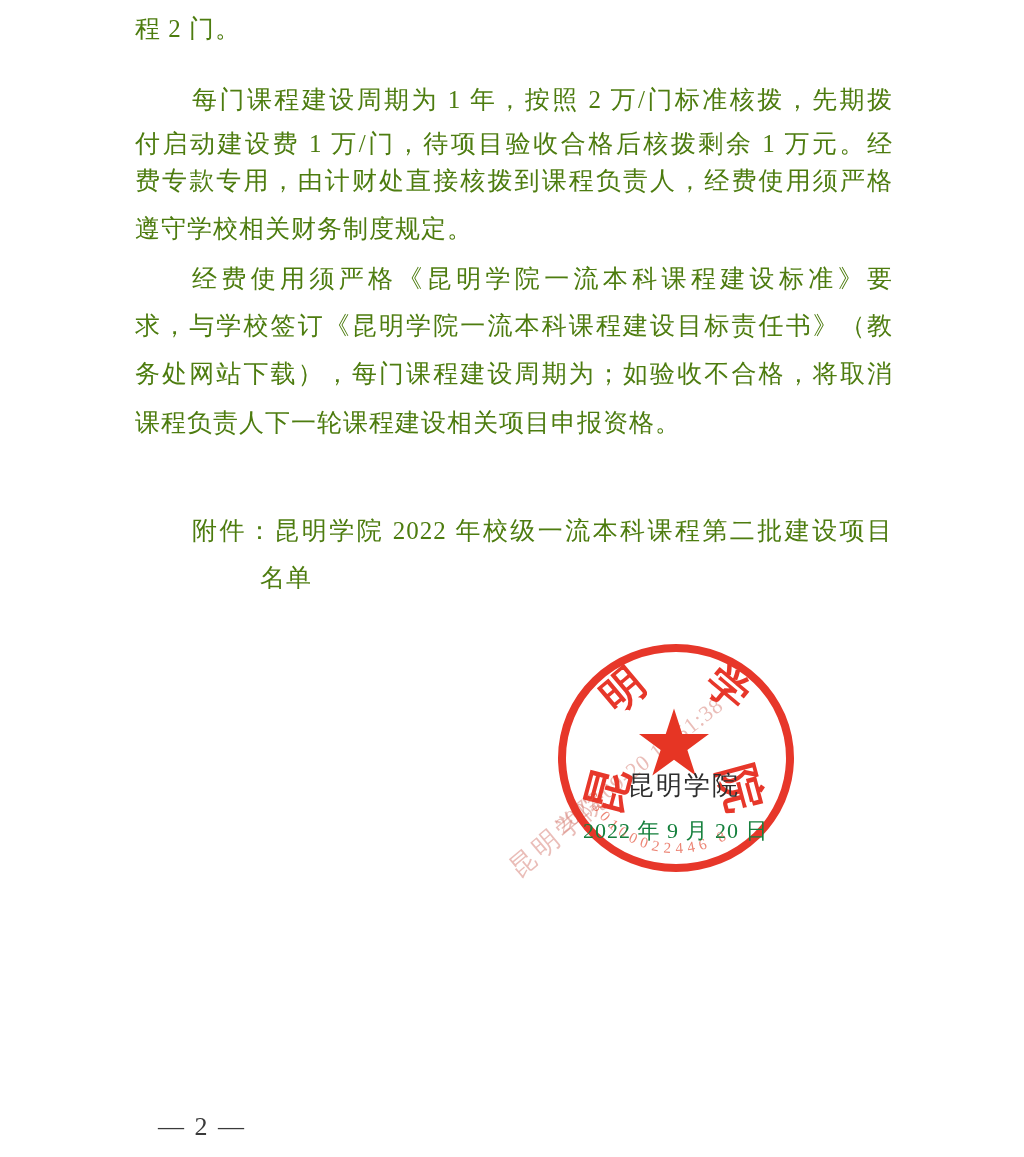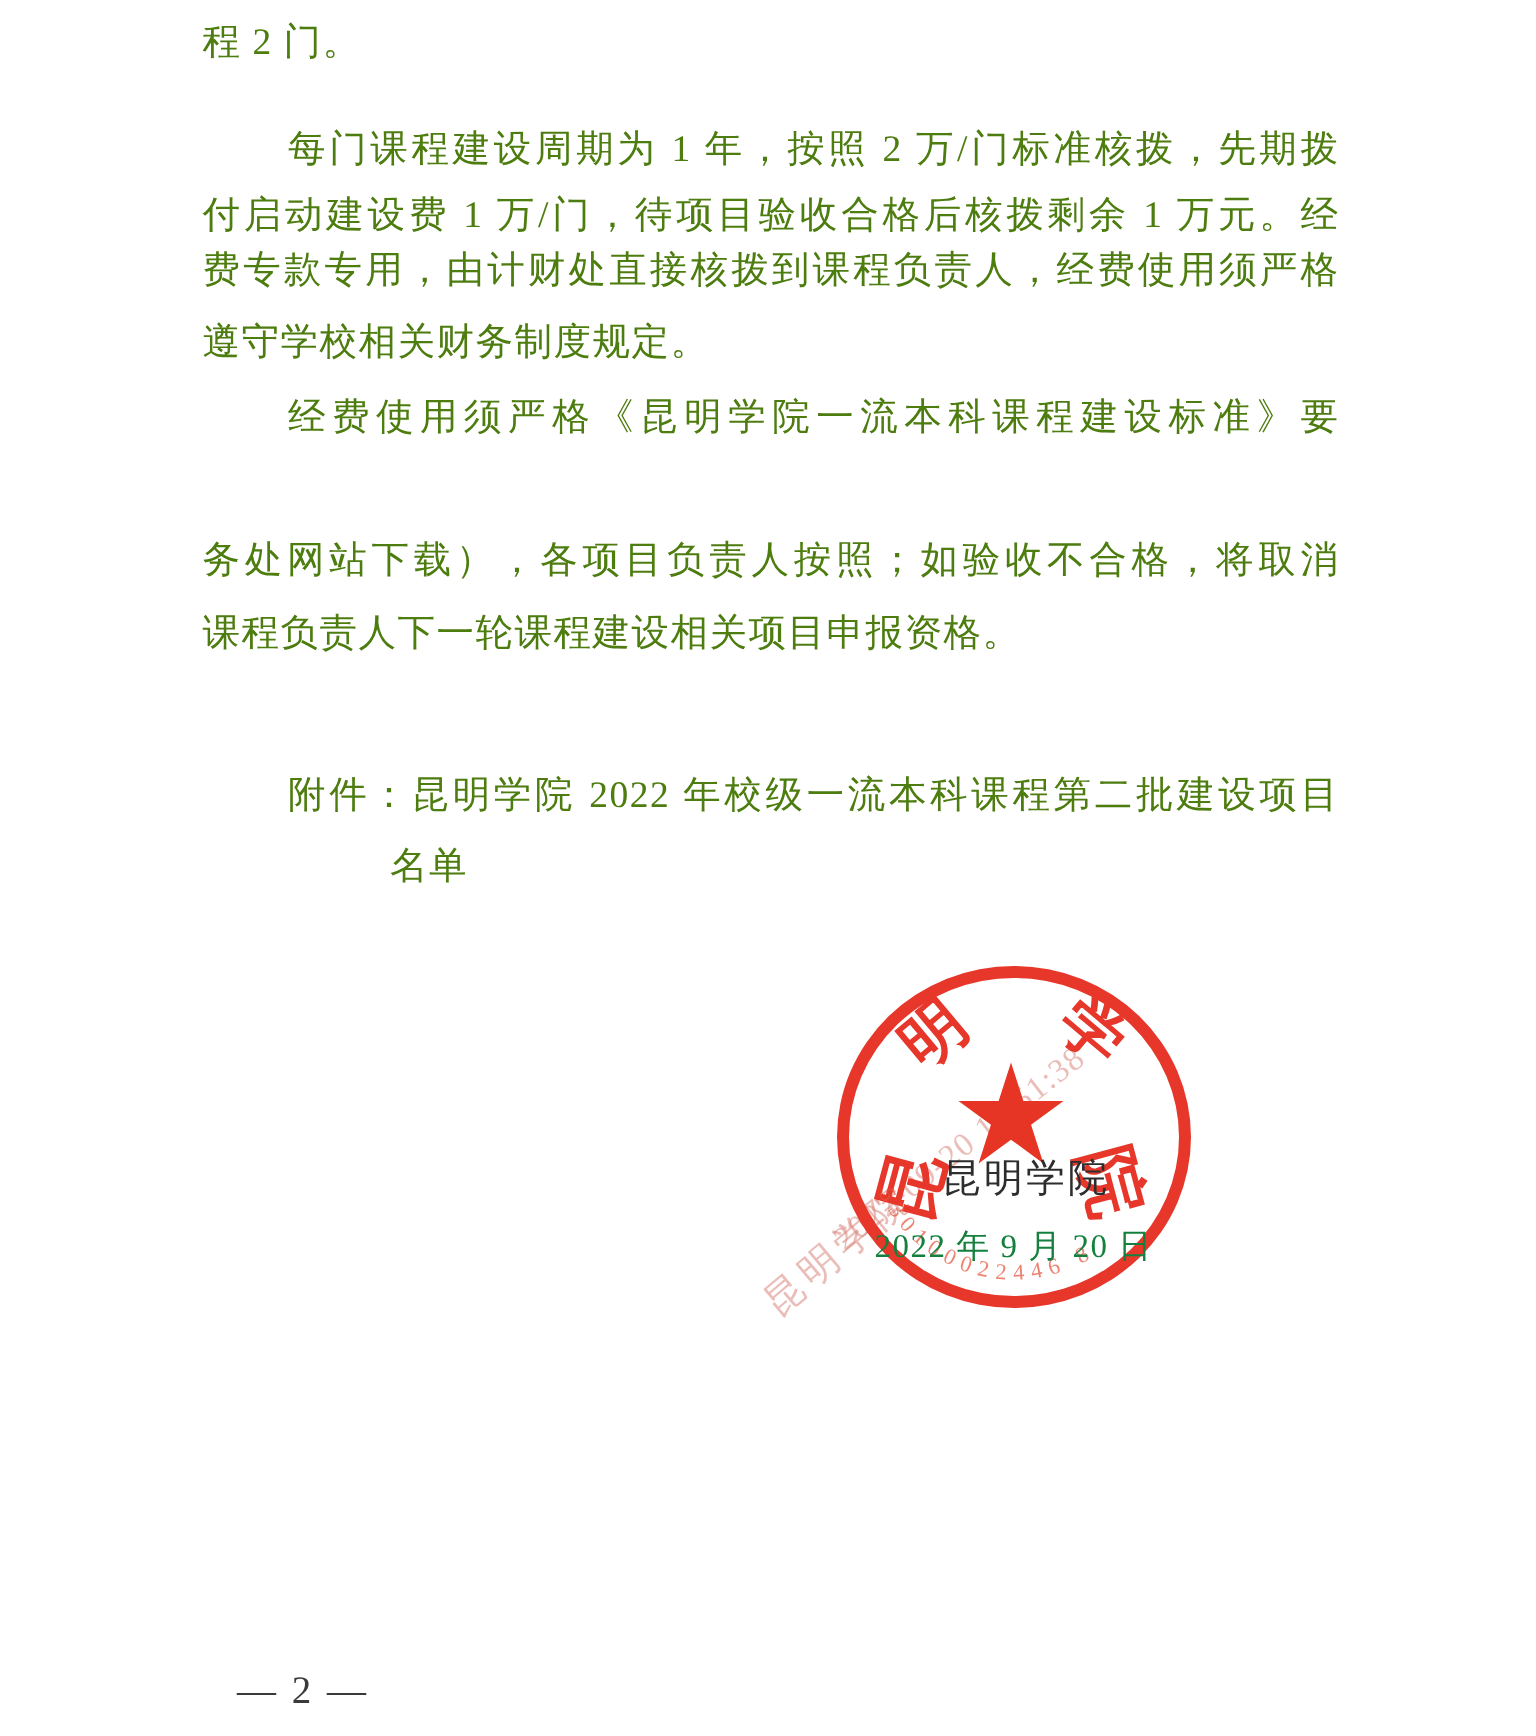--- a/index.html
+++ b/index.html
@@ -53,21 +53,22 @@
 <body>
 
 <div class="page">
 
   <div class="line l1 el">程 2 门。</div>
   <div class="line l2 jl ind">每门课程建设周期为 1 年，按照 2 万/门标准核拨，先期拨</div>
   <div class="line l3 jl">付启动建设费 1 万/门，待项目验收合格后核拨剩余 1 万元。经</div>
   <div class="line l5 el">遵守学校相关财务制度规定。</div>
   <div class="line l4 jl">费专款专用，由计财处直接核拨到课程负责人，经费使用须严格</div>
   <div class="line l6 jl ind">经费使用须严格《昆明学院一流本科课程建设标准》要</div>
-  <div class="line l8 jl">务处网站下载），各项目负责人按照；如验收不合格，将取消</div>
+  <div class="line l7 jl">求，与学校签订《昆明学院一流本科课程建设目标责任书》（教</div>
+  <div class="line l8 jl">务处网站下载），每门课程建设周期为；如验收不合格，将取消</div>
   <div class="line l9 el">课程负责人下一轮课程建设相关项目申报资格。</div>
   <div class="line l10 jl ind">附件：昆明学院 2022 年校级一流本科课程第二批建设项目</div>
   <div class="line l11 el ind2">名单</div>
 
   <div class="wm wm-name">昆明学院</div>
   <div class="wm wm-time">2022-09-20 16:51:38</div>
 
   <div class="seal">
     <div class="seal-ring"></div>
 

